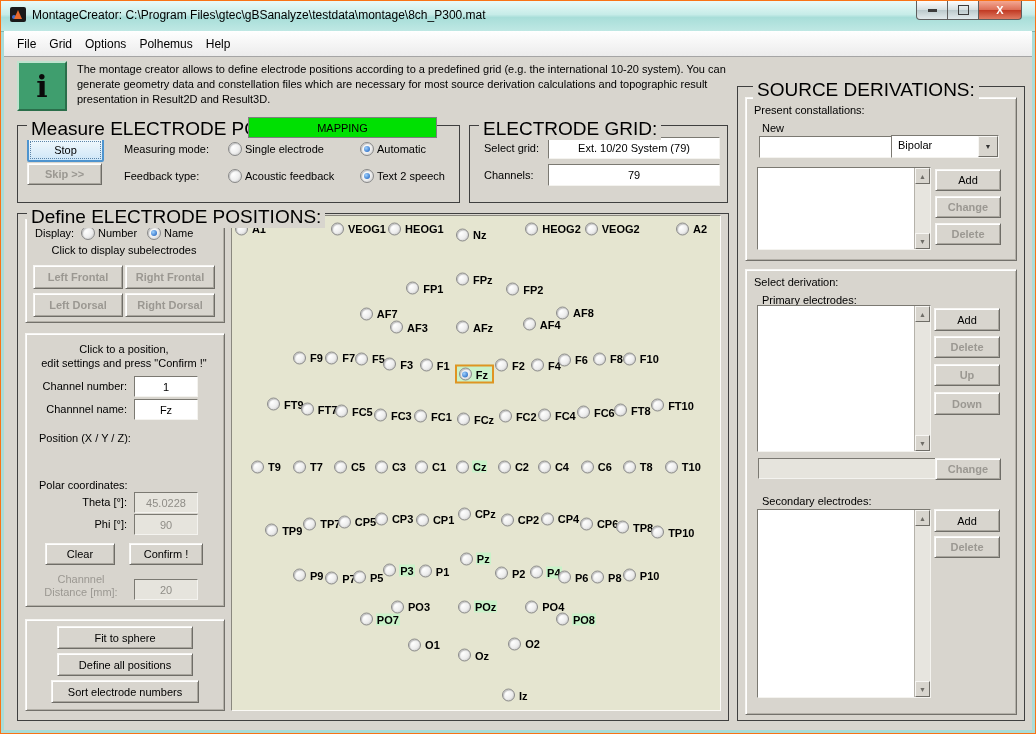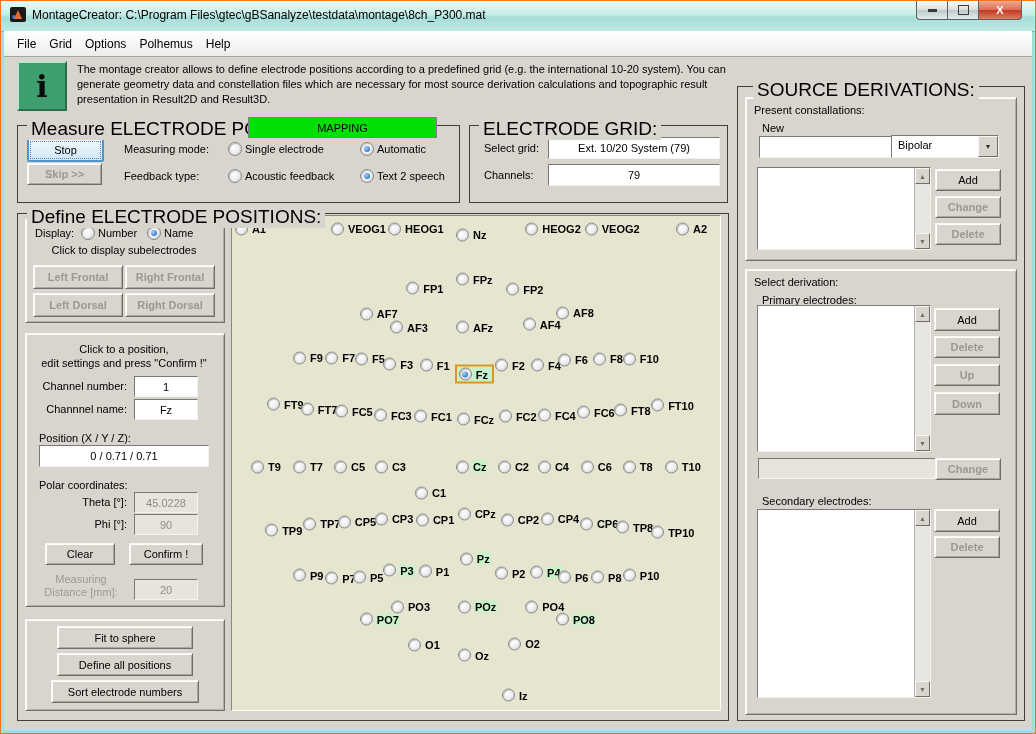--- a/index.html
+++ b/index.html
@@ -155,29 +155,28 @@
   <div class="btn dis" style="left:124px;top:292px;width:88px;height:22px;">Right Dorsal</div>
 
   <div class="pnl" style="left:24px;top:332px;width:198px;height:272px;"></div>
   <div class="hint" style="left:24px;top:342px;width:198px;">Click to a position,</div>
   <div class="hint" style="left:24px;top:356px;width:198px;">edit settings and press "Confirm !"</div>
   <span class="lab r" style="left:34px;top:379px;width:92px;">Channel number:</span>
   <div class="fld" style="left:133px;top:375px;width:62px;height:19px;">1</div>
   <span class="lab r" style="left:34px;top:402px;width:92px;">Channnel name:</span>
   <div class="fld" style="left:133px;top:398px;width:62px;height:19px;">Fz</div>
   <span class="lab" style="left:38px;top:431px;">Position (X / Y / Z):</span>
-  <div class="fld" style="left:38px;top:444px;width:168px;height:20px;">0 / 0.71 / 0.71</div>
   <span class="lab" style="left:38px;top:478px;">Polar coordinates:</span>
   <span class="lab r" style="left:34px;top:495px;width:92px;">Theta [°]:</span>
   <div class="fld dis" style="left:133px;top:491px;width:62px;height:19px;">45.0228</div>
   <span class="lab r" style="left:34px;top:517px;width:92px;">Phi [°]:</span>
   <div class="fld dis" style="left:133px;top:513px;width:62px;height:19px;">90</div>
   <div class="btn" style="left:44px;top:542px;width:68px;height:20px;">Clear</div>
   <div class="btn" style="left:128px;top:542px;width:72px;height:20px;">Confirm !</div>
-  <div class="hint lab dis" style="left:34px;top:572px;width:92px;">Measuring</div>
+  <div class="hint lab dis" style="left:34px;top:572px;width:92px;">Channnel</div>
   <div class="hint lab dis" style="left:34px;top:585px;width:92px;">Distance [mm]:</div>
   <div class="fld dis" style="left:133px;top:578px;width:62px;height:19px;">20</div>
 
   <div class="pnl" style="left:24px;top:618px;width:198px;height:90px;"></div>
   <div class="btn" style="left:56px;top:625px;width:134px;height:21px;">Fit to sphere</div>
   <div class="btn" style="left:56px;top:652px;width:134px;height:21px;">Define all positions</div>
   <div class="btn" style="left:50px;top:679px;width:146px;height:21px;">Sort electrode numbers</div>
 
   <div class="map">
       <div class="el" style="left: 1%; top: 2.6%;">
@@ -337,21 +336,21 @@
         <span class="lb">T7</span>
       </div>
       <div class="el" style="left: 21.3%; top: 50.8%;">
         <span class="rb"></span>
         <span class="lb">C5</span>
       </div>
       <div class="el" style="left: 29.7%; top: 50.8%;">
         <span class="rb"></span>
         <span class="lb">C3</span>
       </div>
-      <div class="el" style="left: 37.9%; top: 50.8%; margin-top: 26px;">
+      <div class="el" style="left: 37.9%; top: 50.8%;">
         <span class="rb"></span>
         <span class="lb">C1</span>
       </div>
       <div class="el" style="left: 46.3%; top: 50.8%;">
         <span class="rb"></span>
         <span class="lb gr">Cz</span>
       </div>
       <div class="el" style="left: 54.9%; top: 50.8%;">
         <span class="rb"></span>
         <span class="lb">C2</span>

